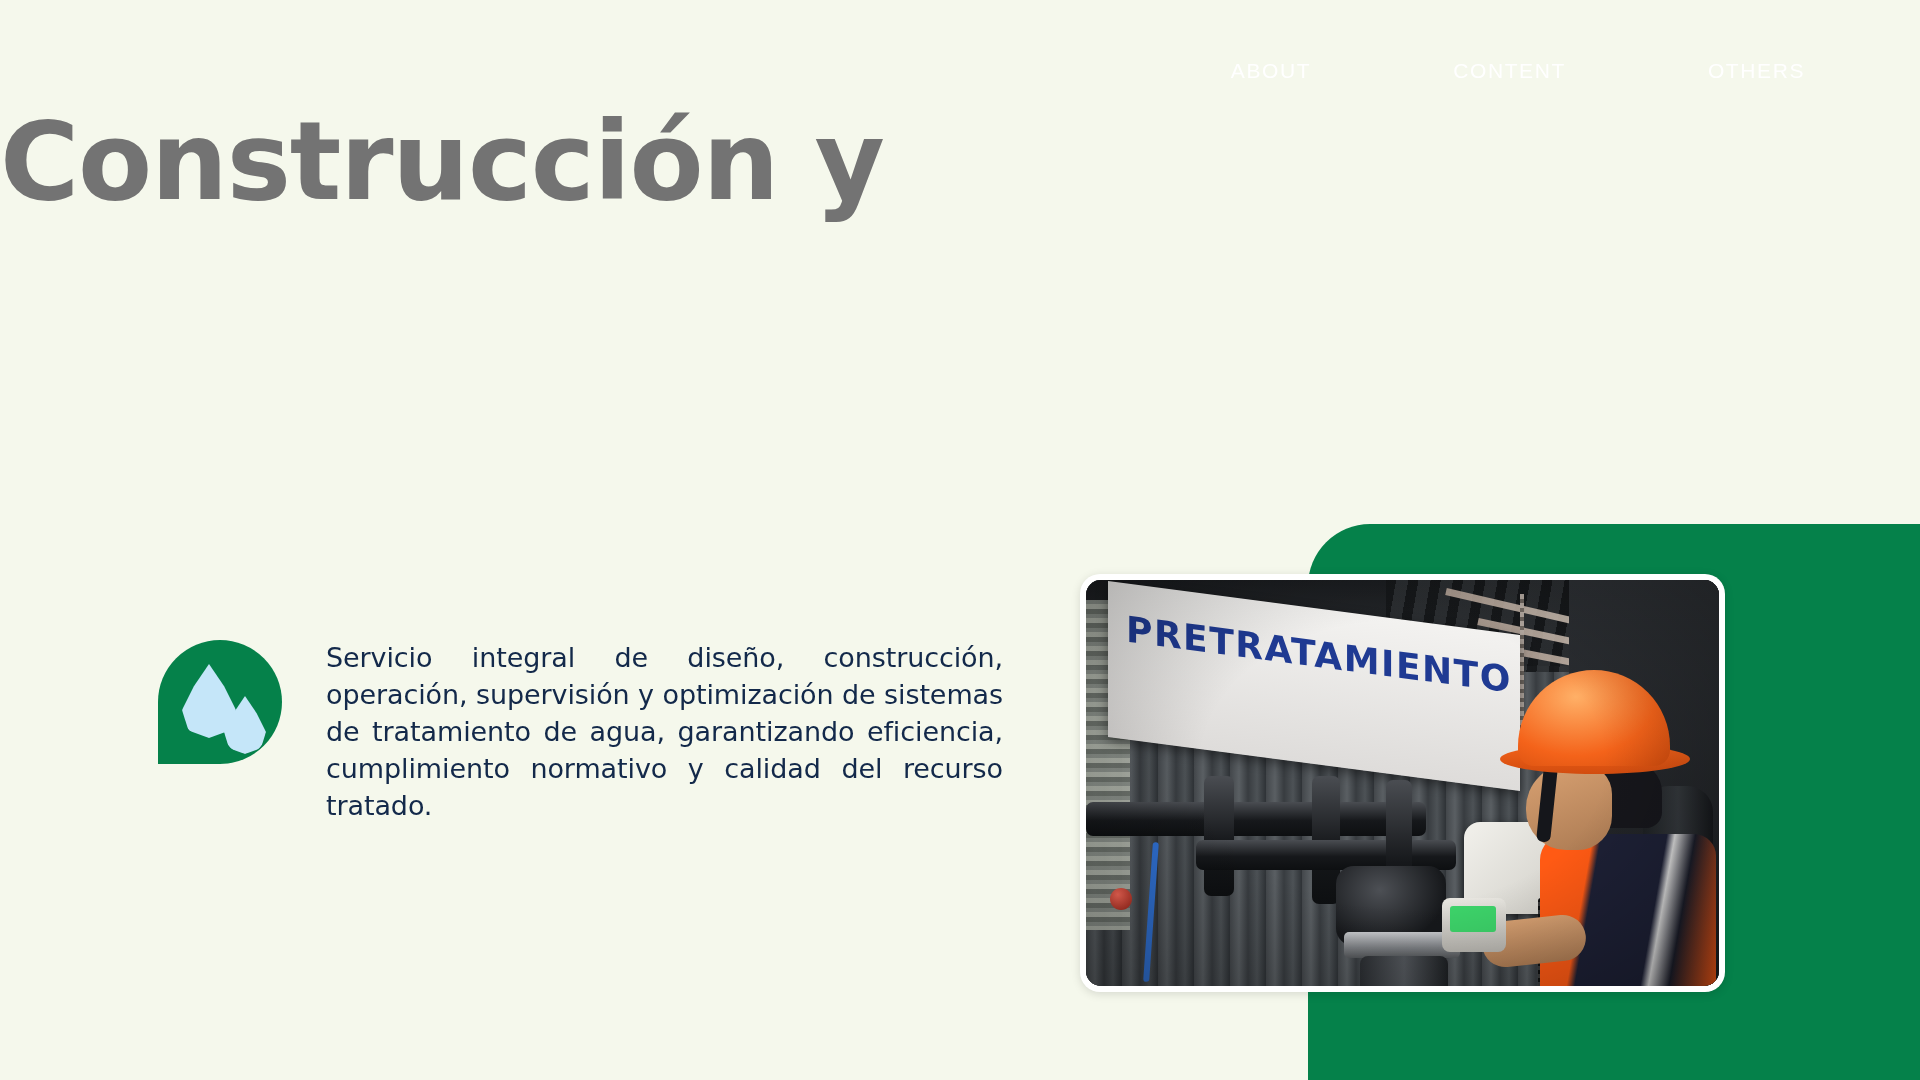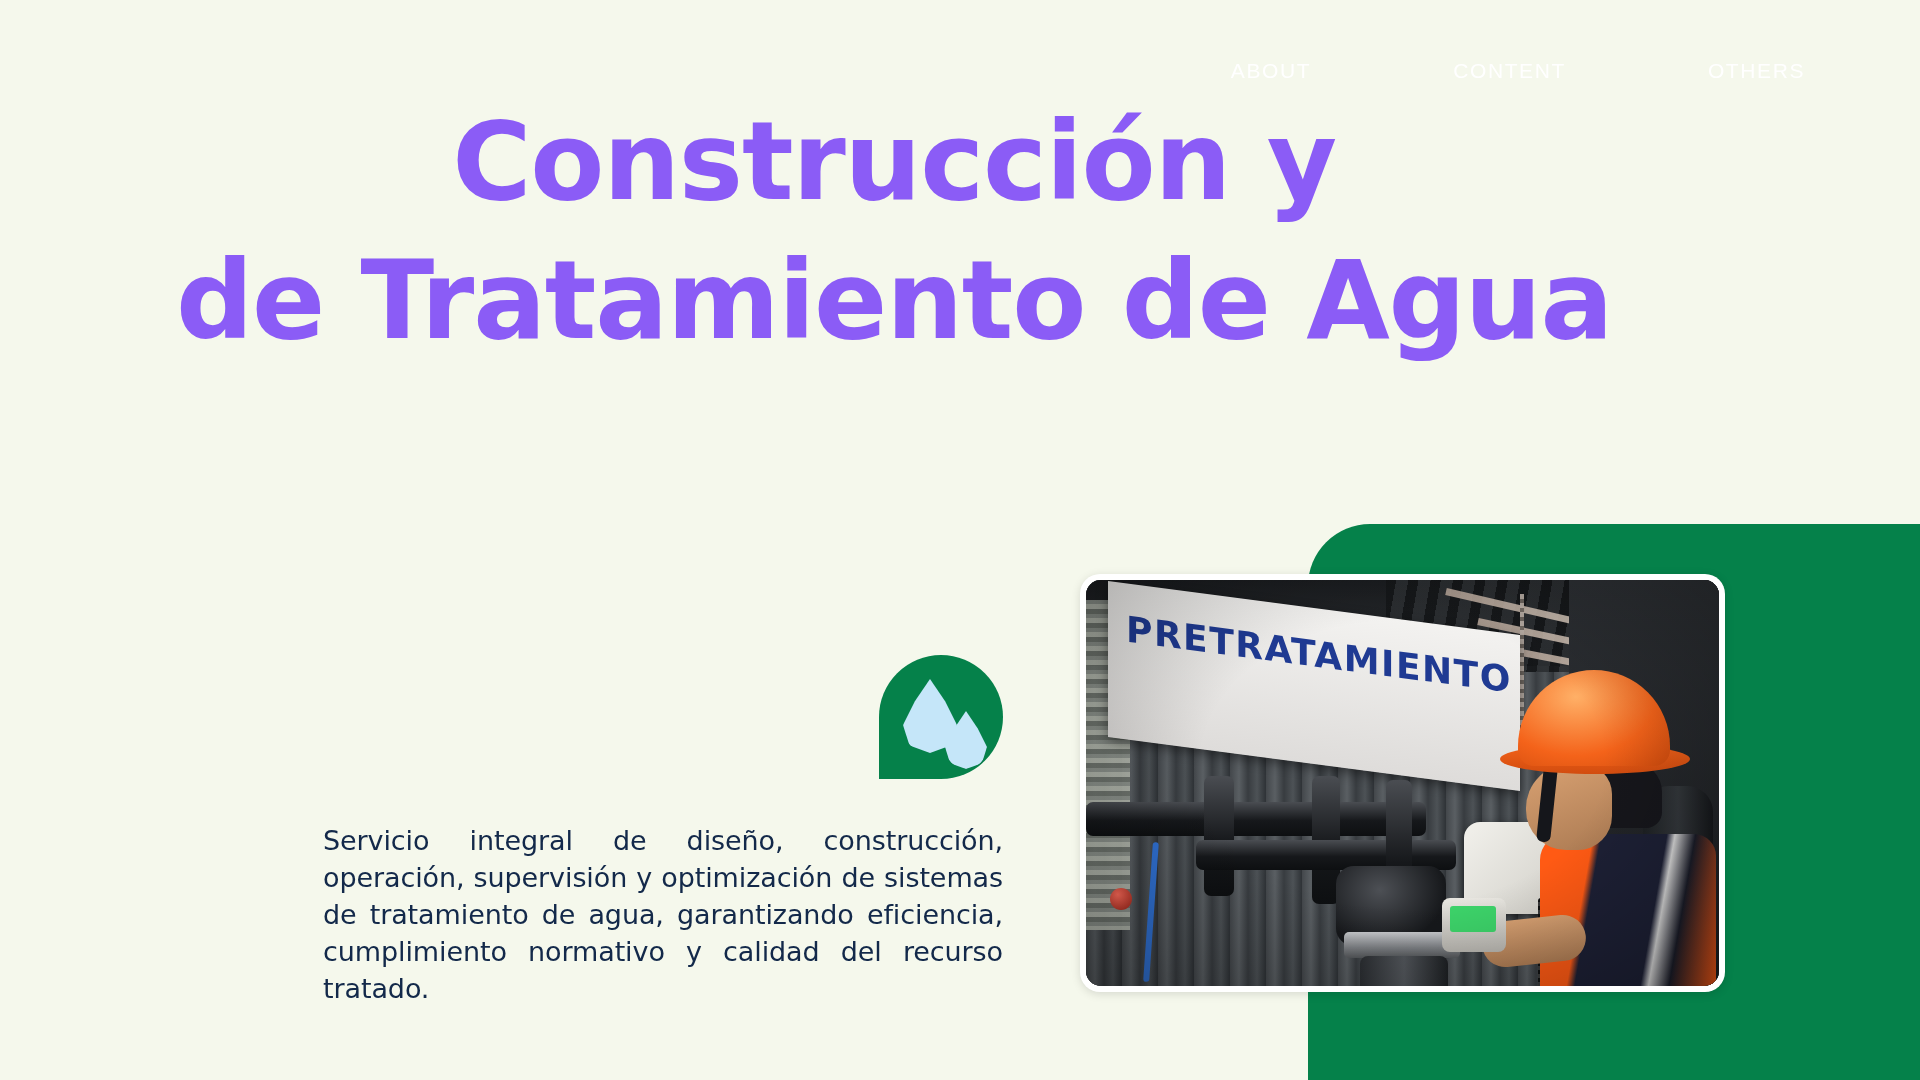--- a/index.html
+++ b/index.html
@@ -35,39 +35,37 @@
     white-space:nowrap;
     text-decoration:none;
     line-height:1;
     cursor:pointer;
   }
 
   
   .headline{
     position:absolute;
     left:0; top:92px; width:1788px;
-    text-align:center;
-    color:#8b5cf6;
+    color:#737373;
     font-size:108px;
     font-weight:800;
     line-height:1.29;
     letter-spacing:-1.2px;
     font-family:"DejaVu Sans", sans-serif;
   }
   .headline .hl-line{ display:block; }
 
   
   .info-block{
     position:absolute;
-    left:158px; top:655px;
+    left:158px; top:640px;
     width:845px;
     display:flex;
-    align-items:flex-end;
+    align-items:flex-start;
     gap:44px;
-    flex-direction:column;
   }
 
   .drop-badge{
     position:relative;
     flex:0 0 auto;
     width:124px; height:124px;
     background:#05814a;
     border-radius:62px 62px 62px 0;
     overflow:hidden;
   }
@@ -297,21 +295,20 @@
   <div class="green-panel"></div>
 
   <nav class="topnav">
     <a class="nav-item" href="#">ABOUT</a>
     <a class="nav-item" href="#">CONTENT</a>
     <a class="nav-item" href="#">OTHERS</a>
   </nav>
 
   <h1 class="headline">
     <span class="hl-line">Construcción y</span>
-    <span class="hl-line">de Tratamiento de Agua</span>
   </h1>
 
   <div class="info-block">
     <div class="drop-badge">
       <span class="drop big"></span>
       <span class="drop small"></span>
     </div>
     <p class="body-copy">Servicio integral de diseño, construcción, operación, supervisión y optimización de sistemas de tratamiento de agua, garantizando eficiencia, cumplimiento normativo y calidad del recurso tratado.</p>
   </div>
 

